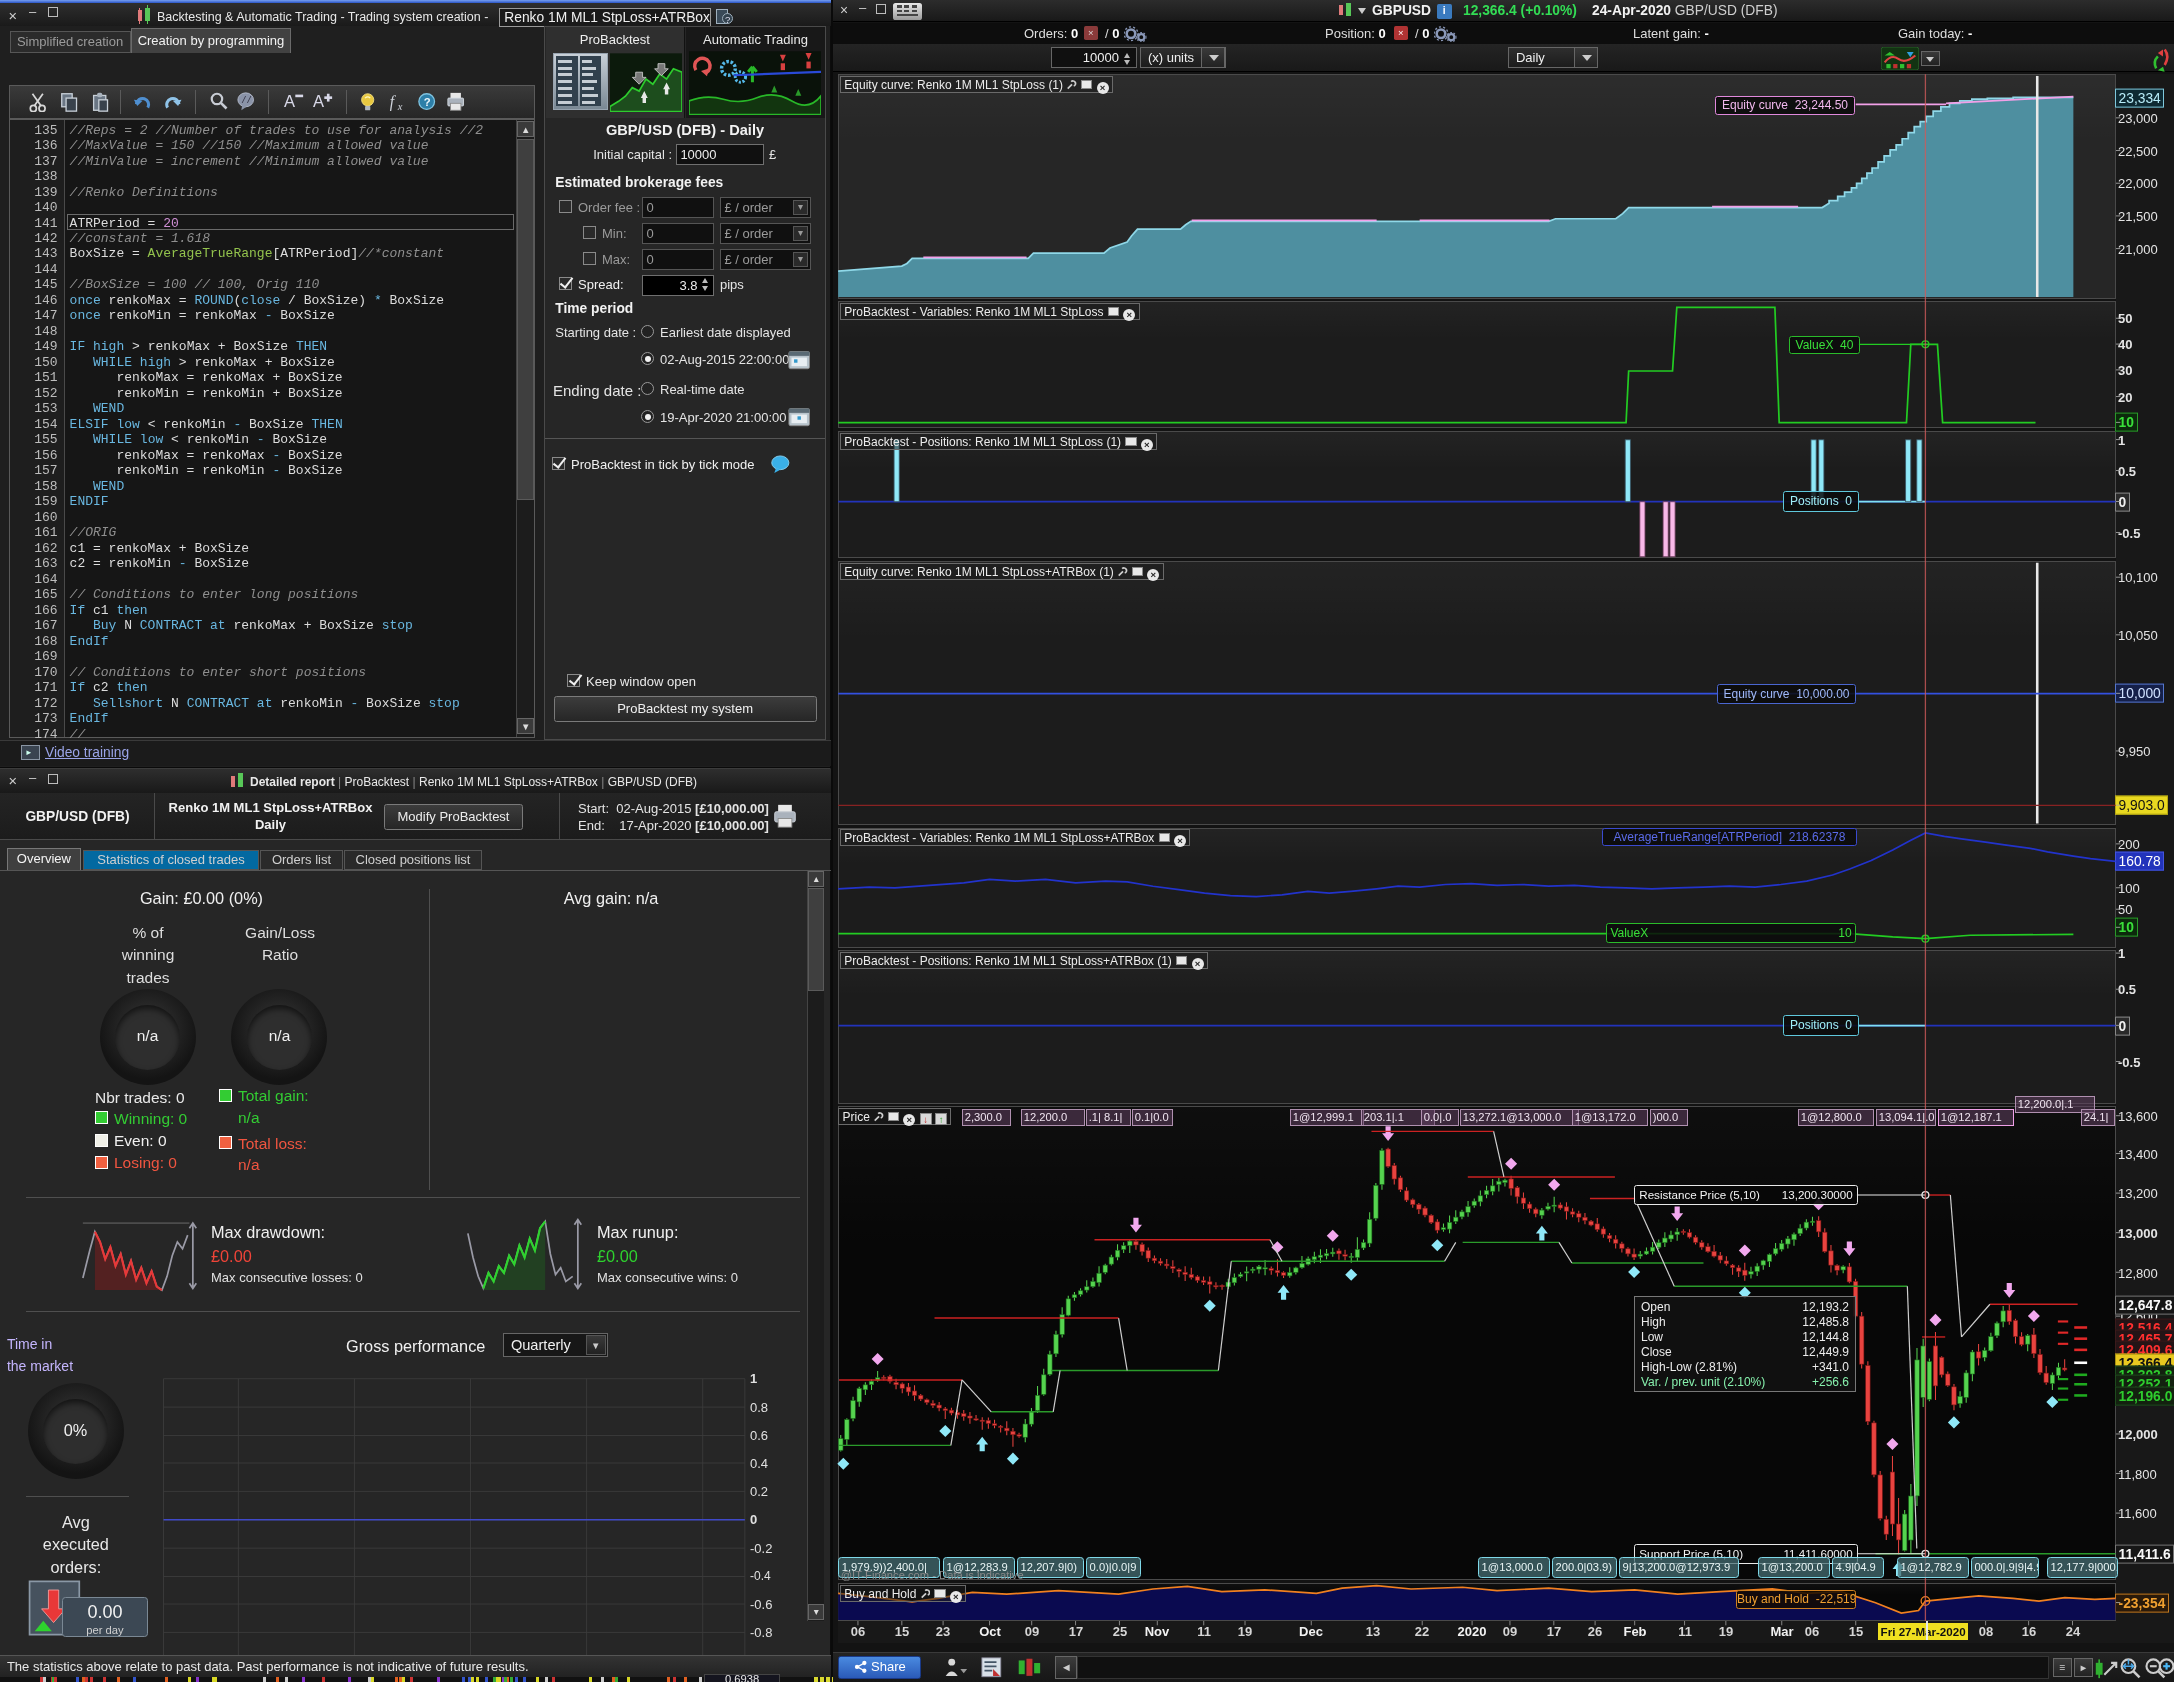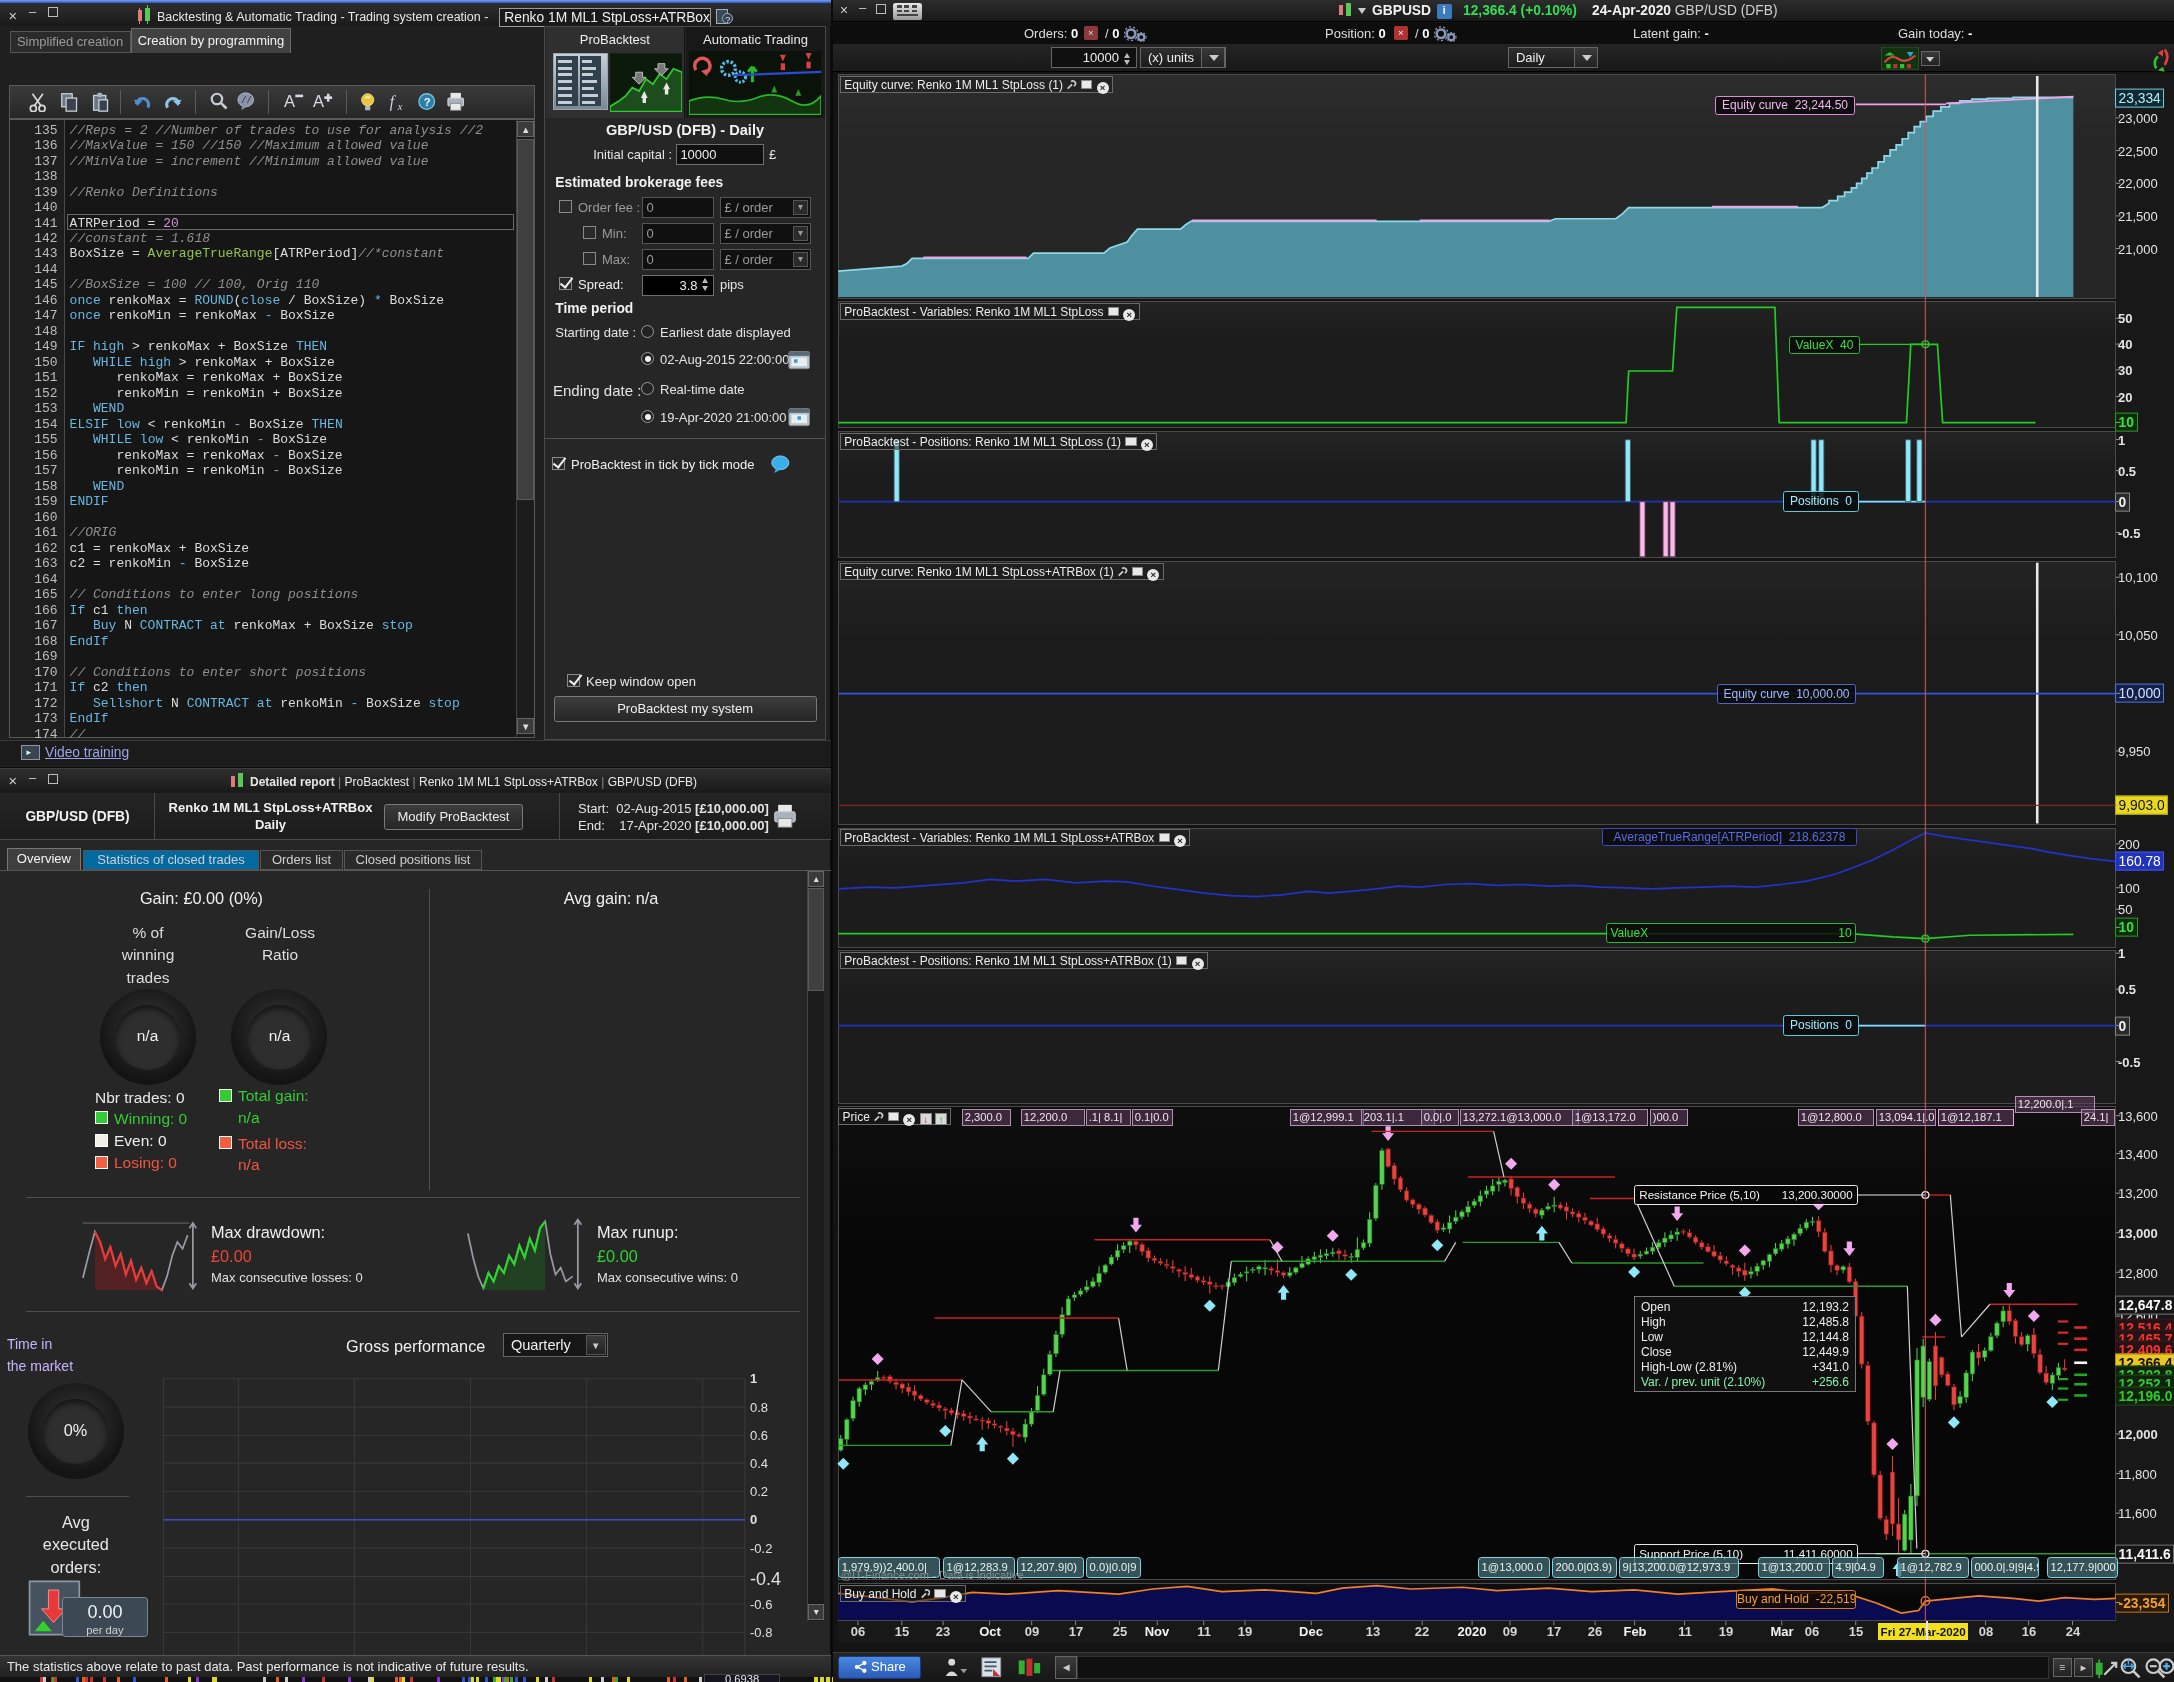--- a/index.html
+++ b/index.html
@@ -413,21 +413,21 @@
         <line x1="866" y1="709" x2="866" y2="1037" stroke="#3c3c3c" stroke-width="1"></line>
         <line x1="190" y1="873" x2="866" y2="873" stroke="#3f49c8" stroke-width="2"></line>
       </svg>
       <div class="abs" style="left:750px;top:602px;color:#e0e0e0;font-size:13px;font-weight:bold">1</div>
       <div class="abs" style="left:750px;top:631px;color:#e0e0e0;font-size:13px;font-weight:normal">0.8</div>
       <div class="abs" style="left:750px;top:659px;color:#e0e0e0;font-size:13px;font-weight:normal">0.6</div>
       <div class="abs" style="left:750px;top:687px;color:#e0e0e0;font-size:13px;font-weight:normal">0.4</div>
       <div class="abs" style="left:750px;top:715px;color:#e0e0e0;font-size:13px;font-weight:normal">0.2</div>
       <div class="abs" style="left:750px;top:743px;color:#e0e0e0;font-size:13px;font-weight:bold">0</div>
       <div class="abs" style="left:750px;top:772px;color:#e0e0e0;font-size:13px;font-weight:normal">-0.2</div>
-      <div class="abs" style="left:750px;top:800px;color:#e0e0e0;font-size:18px;font-weight:normal">-0.4</div>
+      <div class="abs" style="left:750px;top:800px;color:#e0e0e0;font-size:12px;font-weight:normal">-0.4</div>
       <div class="abs" style="left:750px;top:828px;color:#e0e0e0;font-size:13px;font-weight:normal">-0.6</div>
       <div class="abs" style="left:750px;top:856px;color:#e0e0e0;font-size:13px;font-weight:normal">-0.8</div>
       <div class="abs" style="left:750px;top:884px;color:#e0e0e0;font-size:13px;font-weight:bold">-1</div>
       <div class="abs" style="left:807px;top:102px;width:17px;height:750px;background:#1c1c1c;border-left:0.9px solid #444">
         <div class="abs" style="left:0px;top:0px;width:16.3px;height:16.3px;background:#3a3a3a;border:0.9px solid #666;color:#ddd;font-size:8.6px;text-align:center;line-height:15.5px">▲</div>
         <div class="abs" style="left:0px;top:17px;width:16.3px;height:103px;background:#3f3f3f;border:0.9px solid #5a5a5a"></div>
         <div class="abs" style="left:0px;top:733px;width:16.3px;height:16.3px;background:#3a3a3a;border:0.9px solid #666;color:#ddd;font-size:8.6px;text-align:center;line-height:15.5px">▼</div>
       </div>
       <div class="abs" style="left:0;top:886px;width:831px;height:22.4px;background:linear-gradient(#333,#222);border-top:0.9px solid #555;color:#e8e8e8;font-size:13px;line-height:21.5px;padding-left:6.9px">The statistics above relate to past data. Past performance is not indicative of future results.</div>
     </div>

